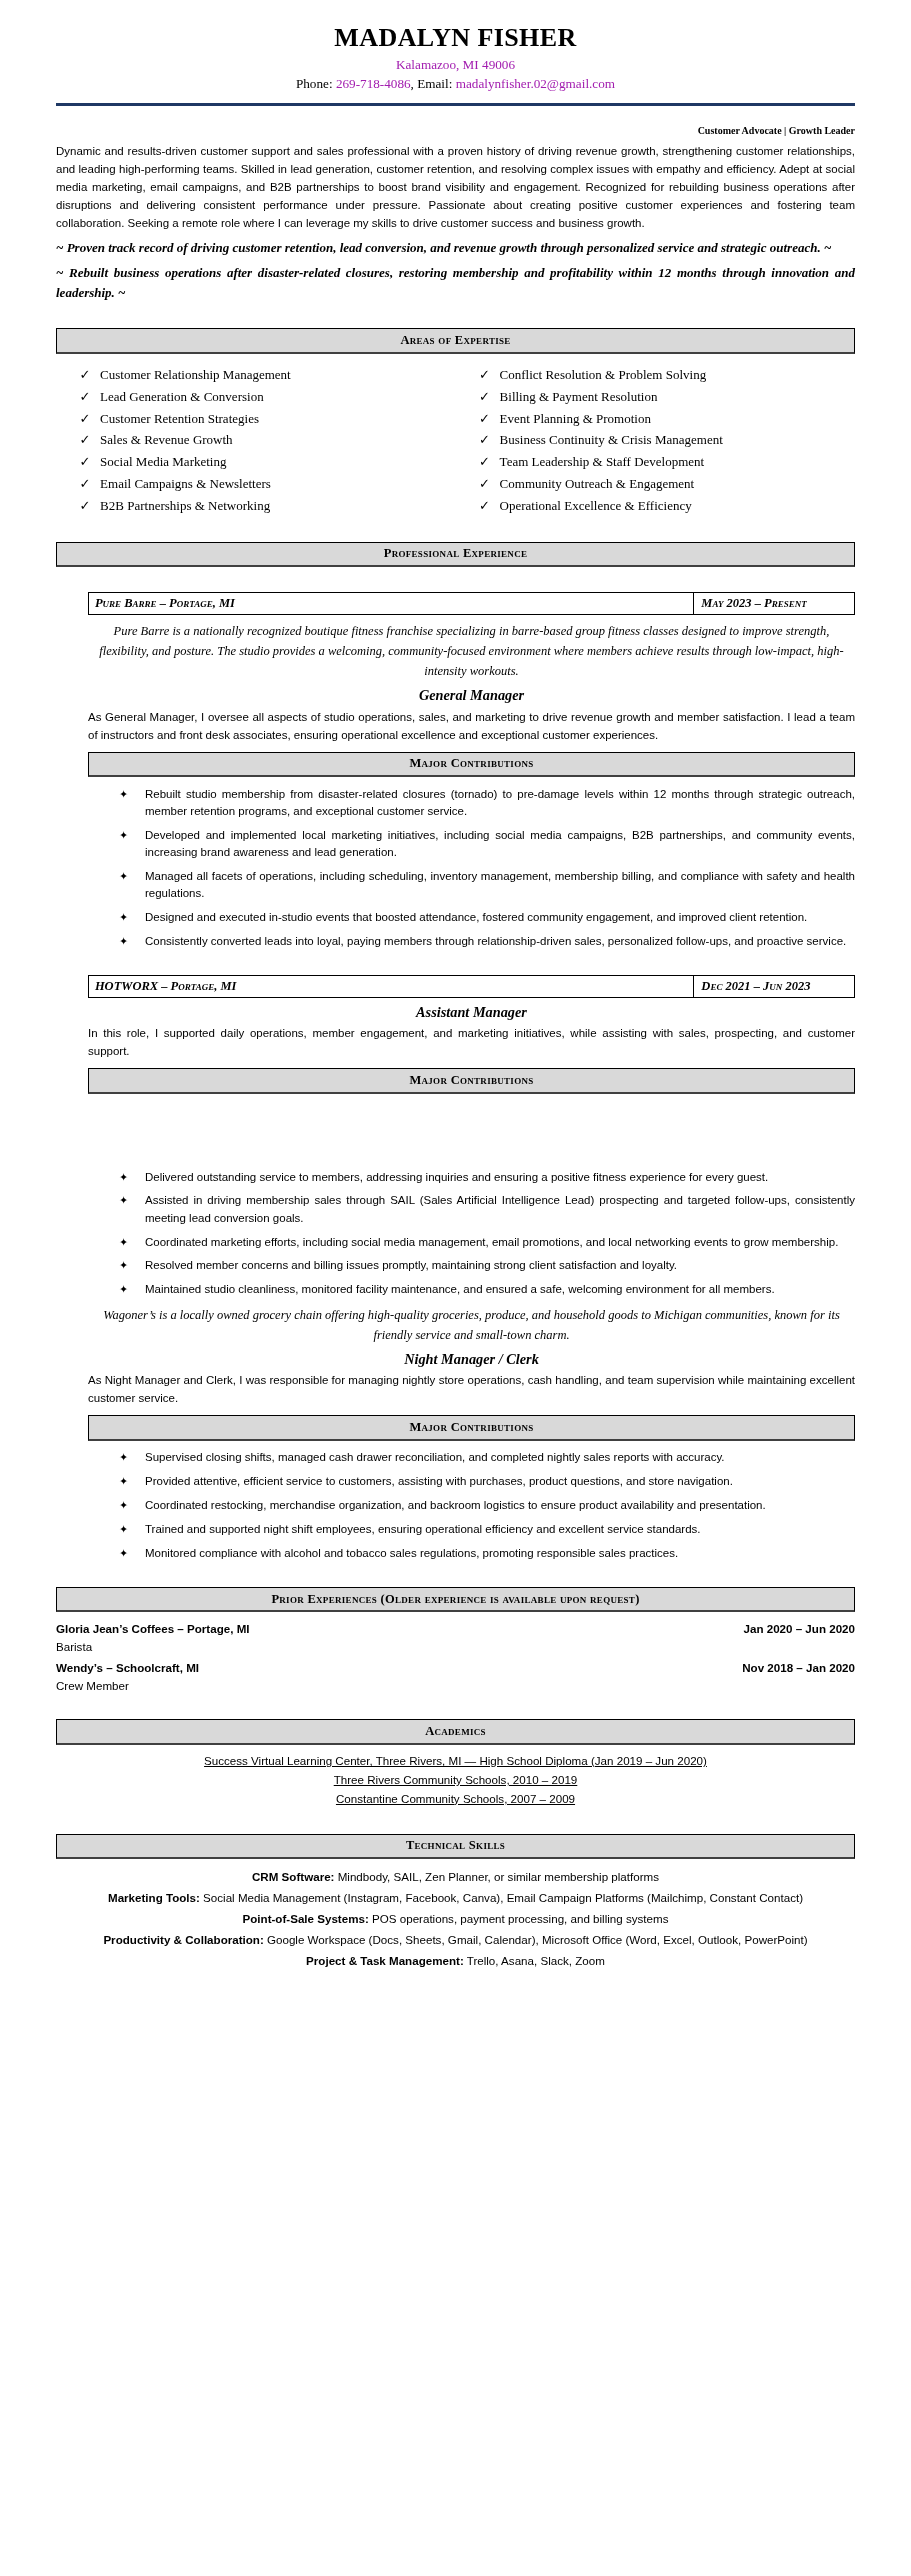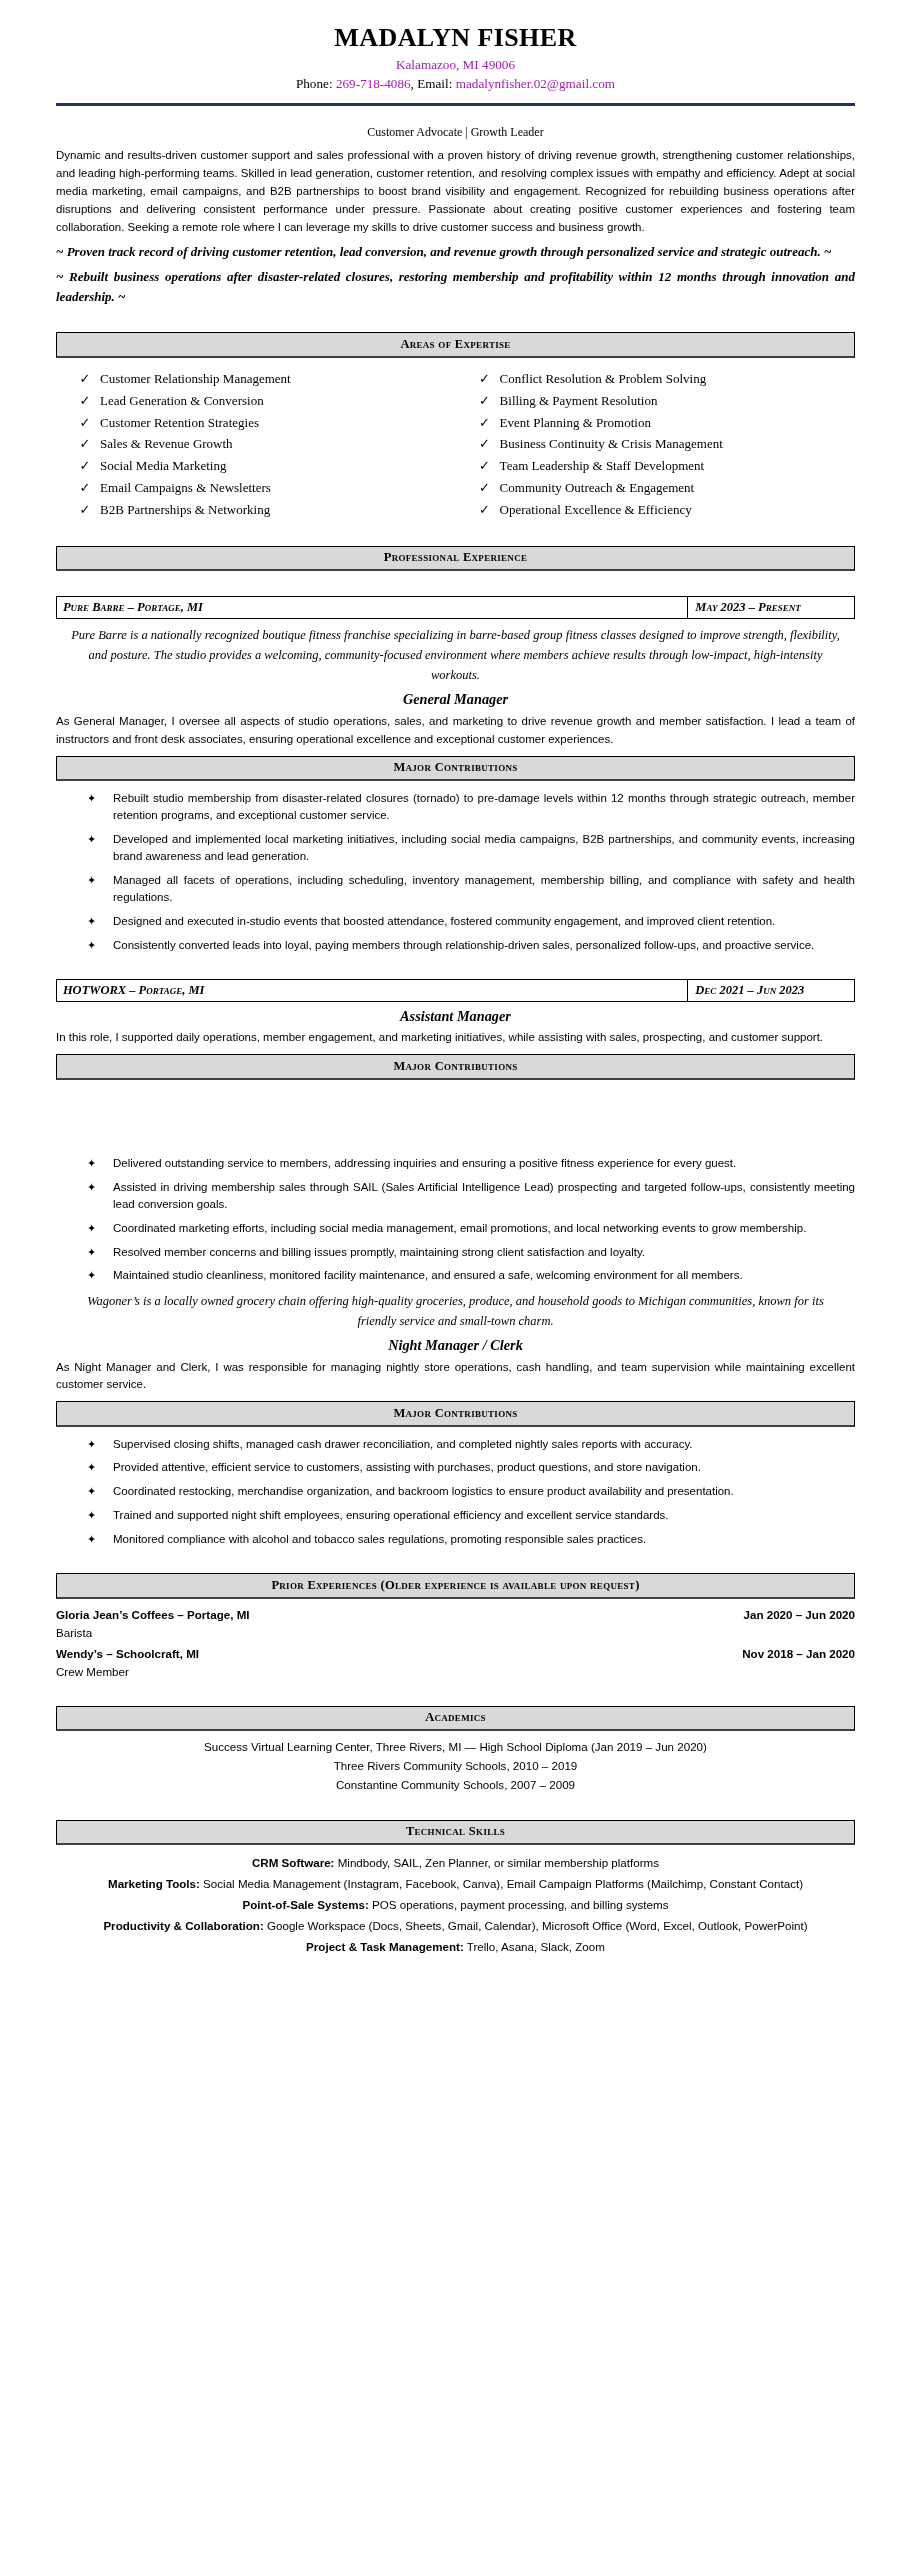--- a/index.html
+++ b/index.html
@@ -34,24 +34,24 @@
   }
   .blue-link { color: #a21caf; text-decoration: none; }
   .rule {
     height: 2.9px;
     background: #1f3864;
     border: none;
     margin: 10.3px 0 0 0;
   }
   .headline {
     margin: 19px 0 5.9px 0;
-    text-align: center;
-    font-family: "Liberation Serif", serif;
-    font-weight: normal;
-    font-size: 12px;
+    text-align: right;
+    font-family: "Liberation Serif", serif;
+    font-weight: bold;
+    font-size: 10px;
   }
 
   
   .summary {
     margin: 4.4px 0 0 0;
     font-size: 11.5px;
     line-height: 1.58;
     text-align: justify;
   }
   .tilde-line {
@@ -91,21 +91,21 @@
     padding: 0 0 0 23.5px;
     width: 50%;
     box-sizing: border-box;
     font-family: "Liberation Serif", serif;
     font-size: 13px;
     line-height: 1.68;
   }
   .expertise-col .check { display: inline-block; width: 20.6px; }
 
   
-  .jobs { margin-top: 0; }
+  .jobs { margin-top: 0; margin-left: 32px; }
   .job-head {
     display: flex;
     margin-top: 25px;
     border: 0.7px solid #000000;
     font-family: "Liberation Serif", serif;
     font-variant: small-caps;
     font-weight: bold;
     font-style: italic;
     font-size: 12.5px;
   }
@@ -155,21 +155,21 @@
   }
 
   
   .prior-entries { margin-top: 7.3px; }
   .prior-entry { margin-bottom: 2.9px; }
   .prior-top { display: flex; justify-content: space-between; font-weight: bold; font-size: 11.6px; line-height: 1.55; }
   .prior-role { font-size: 11.6px; line-height: 1.55; margin-bottom: 2.9px; }
 
   
   .center-lines { margin-top: 7.3px; text-align: center; font-size: 11.6px; line-height: 1.62; }
-  .center-lines div { margin: 0; }
+  .center-lines div { margin: 0; text-decoration: underline; }
   .skills-lines { margin-top: 8.8px; text-align: center; font-size: 11.6px; line-height: 1.62; }
   .skills-lines p { margin: 0 0 2.2px 0; }
   .skill-label { font-weight: bold; }
 </style>
 </head>
 <body>
 
 <div class="page">
 
   <h1 class="name">MADALYN FISHER</h1>

